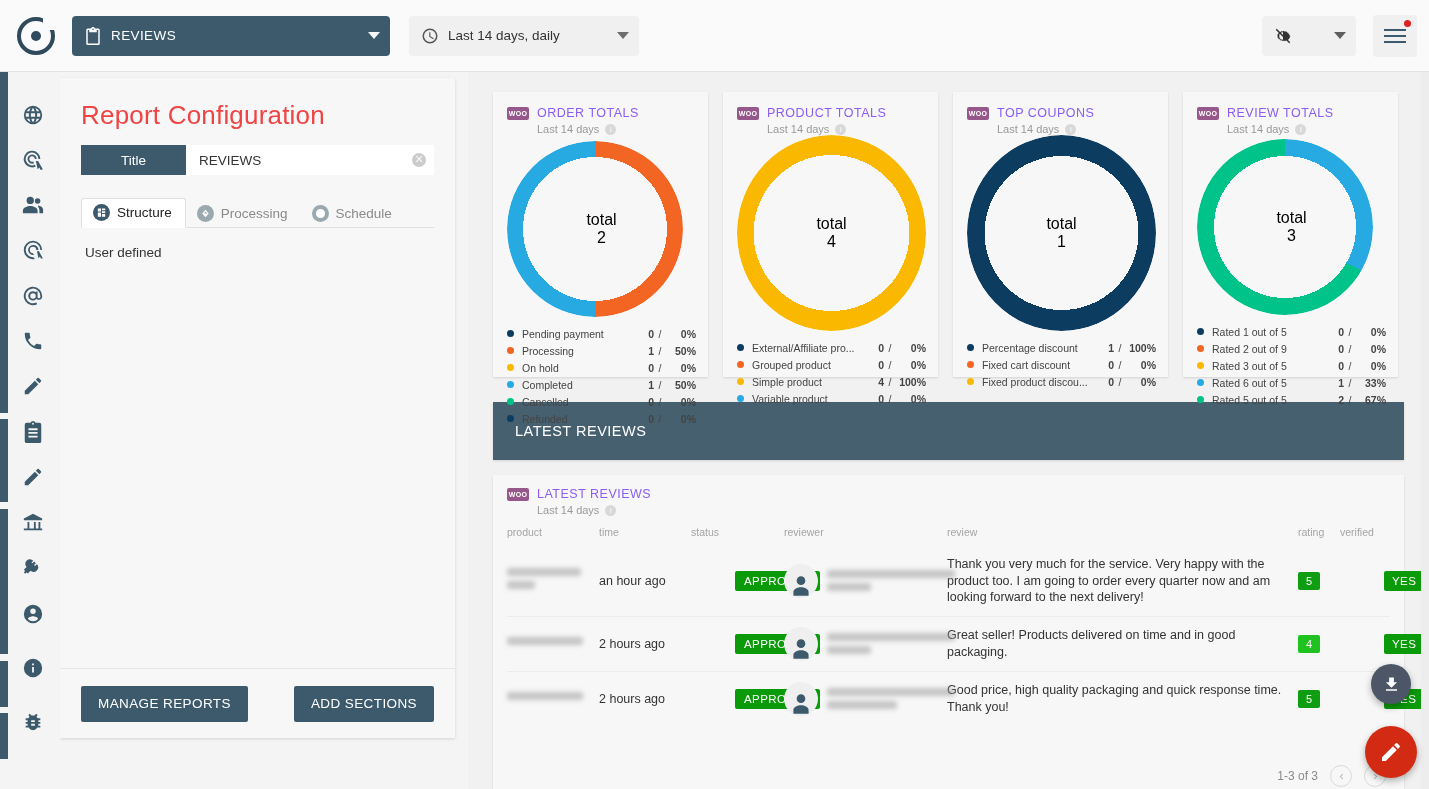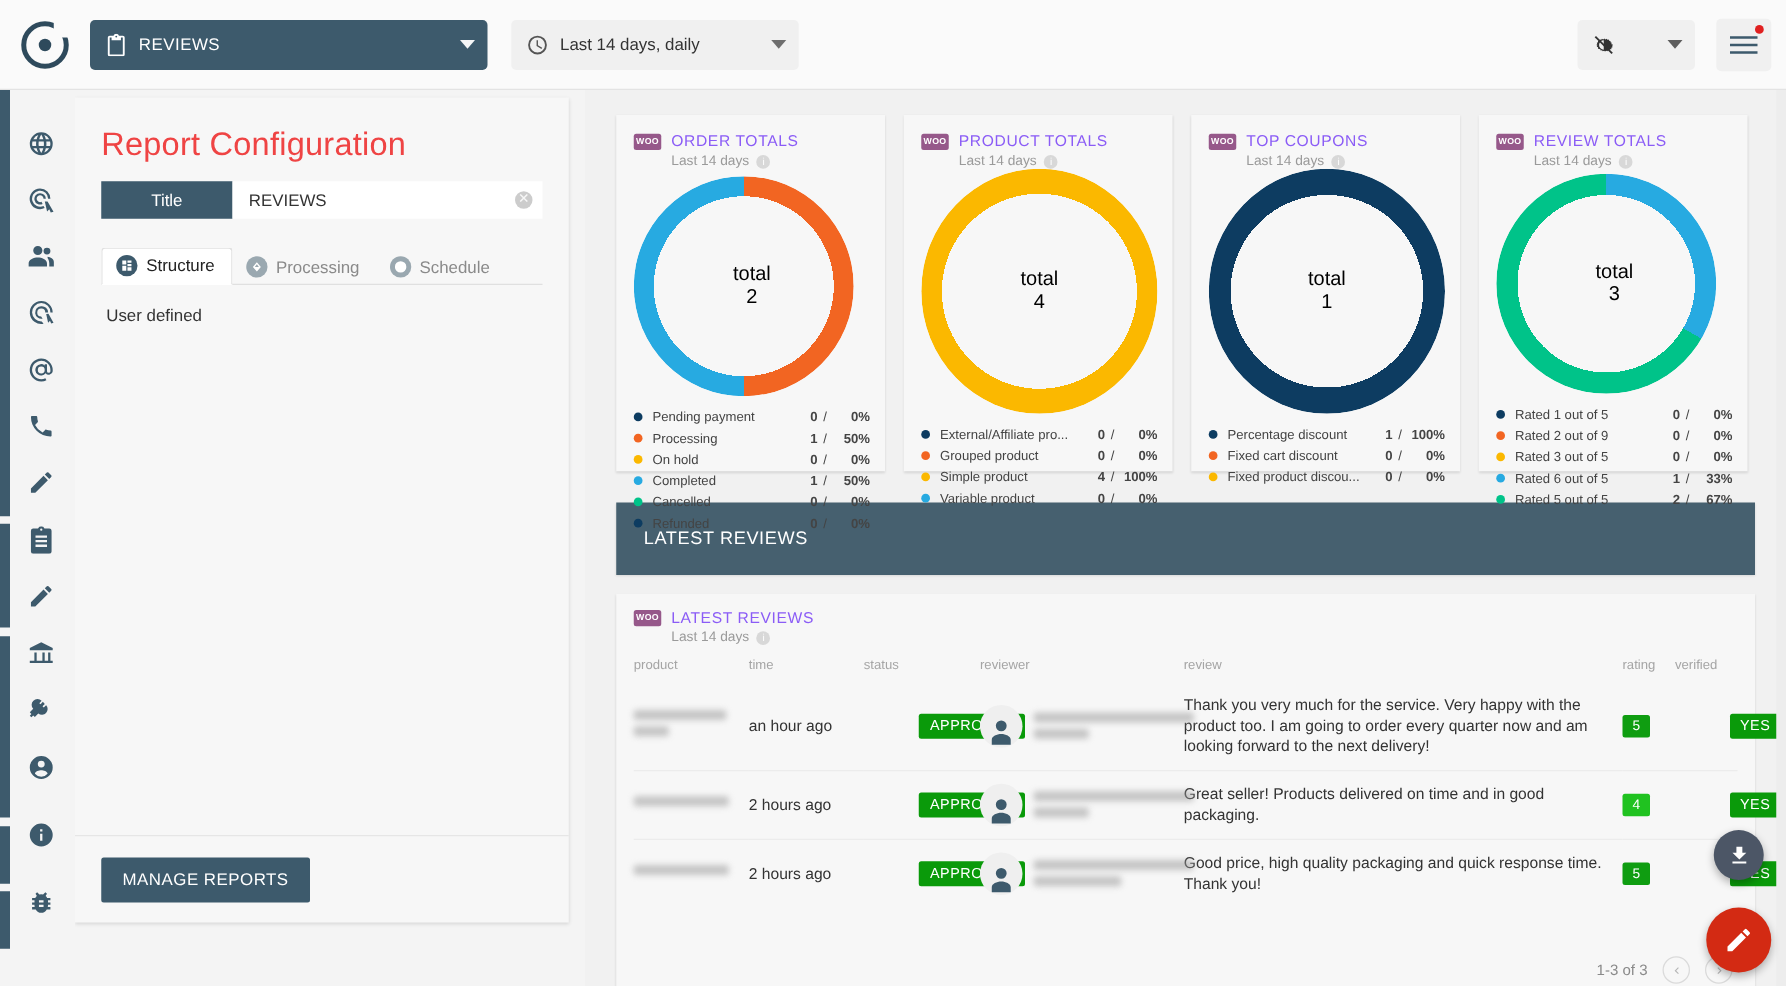--- a/index.html
+++ b/index.html
@@ -405,20 +405,21 @@
       </span>
       <span>Schedule</span>
     </div>
   </div>
 
   <div class="section-label">User defined</div>
 
 
   <div class="panel-footer">
     <button class="btn-dark">MANAGE REPORTS</button>
+    <button class="btn-dark">ADD SECTIONS</button>
   </div>
 </div>
 
 <div class="main">
 
   <div class="cards-row" id="cards-row">
       <div class="card">
     <div class="card-head">
       <span class="woo-badge">WOO</span>
       <span class="card-title">ORDER TOTALS</span>

